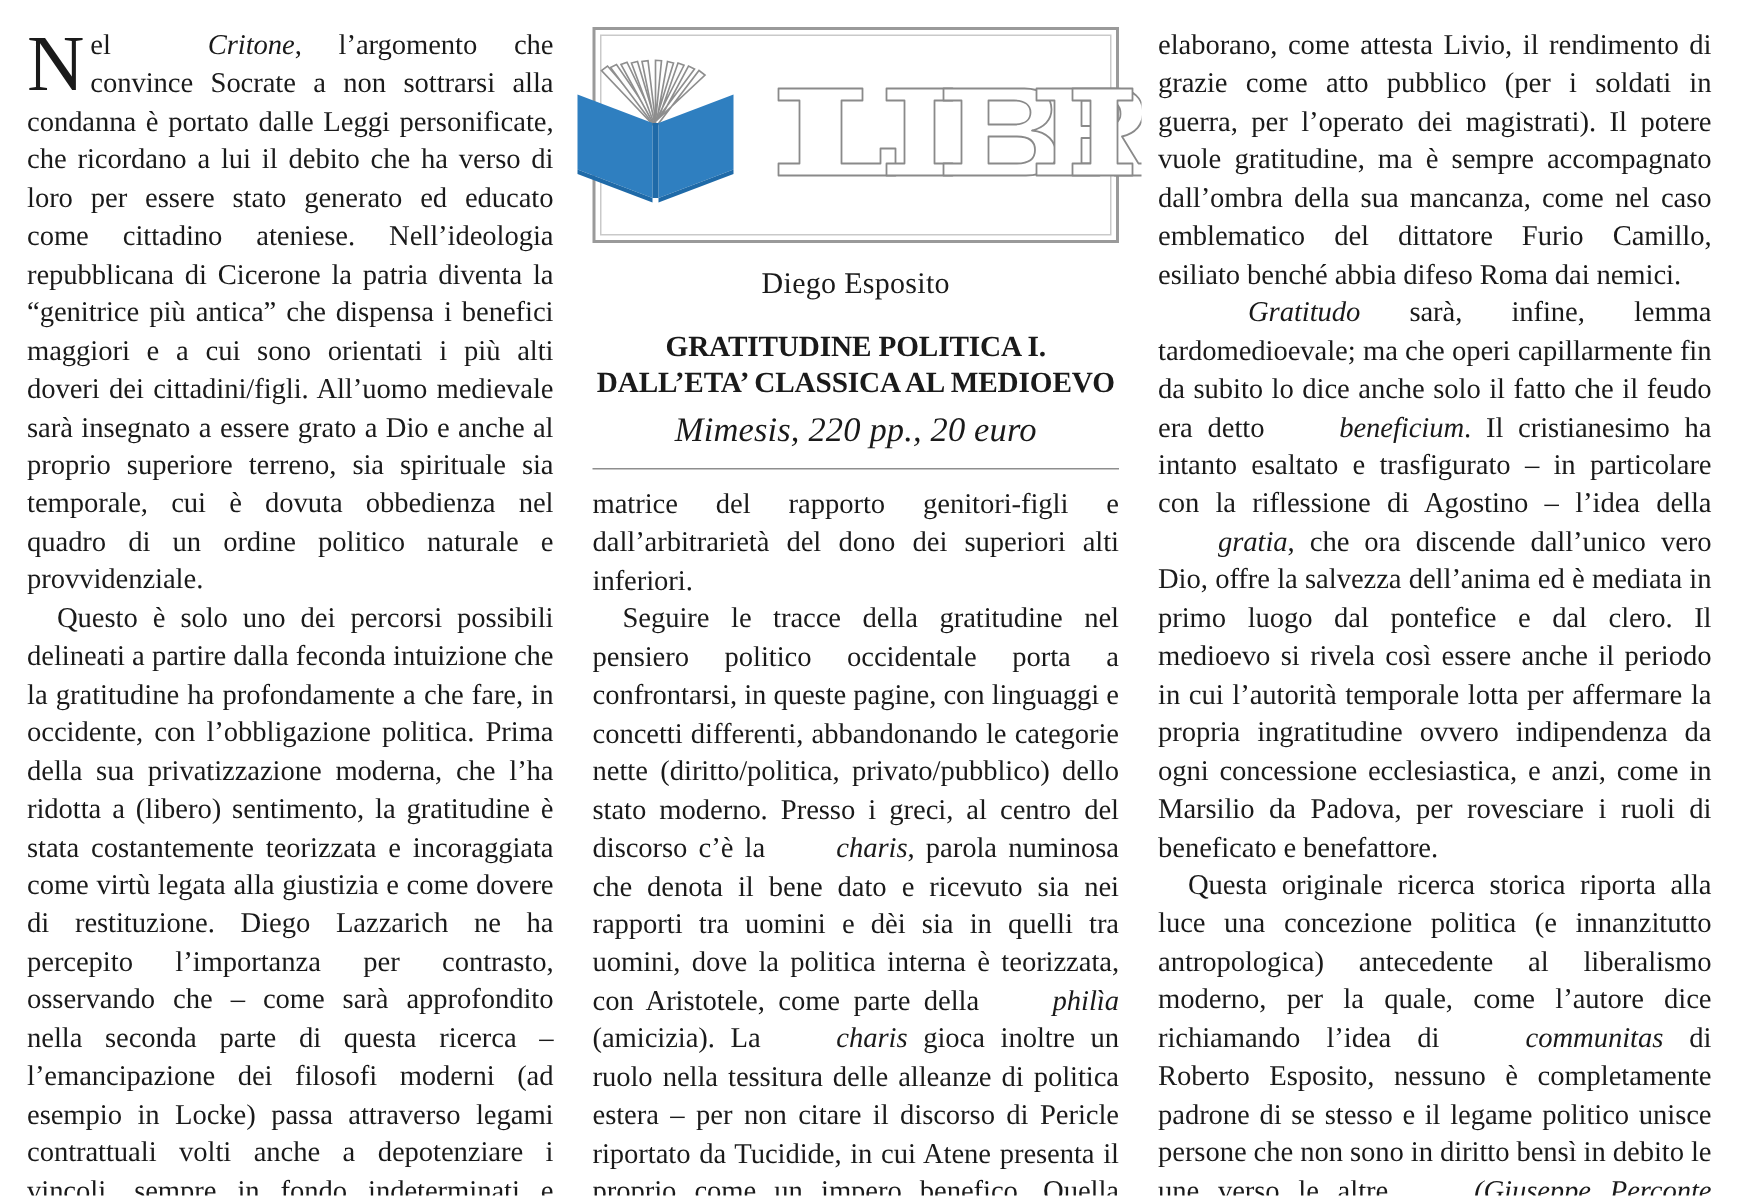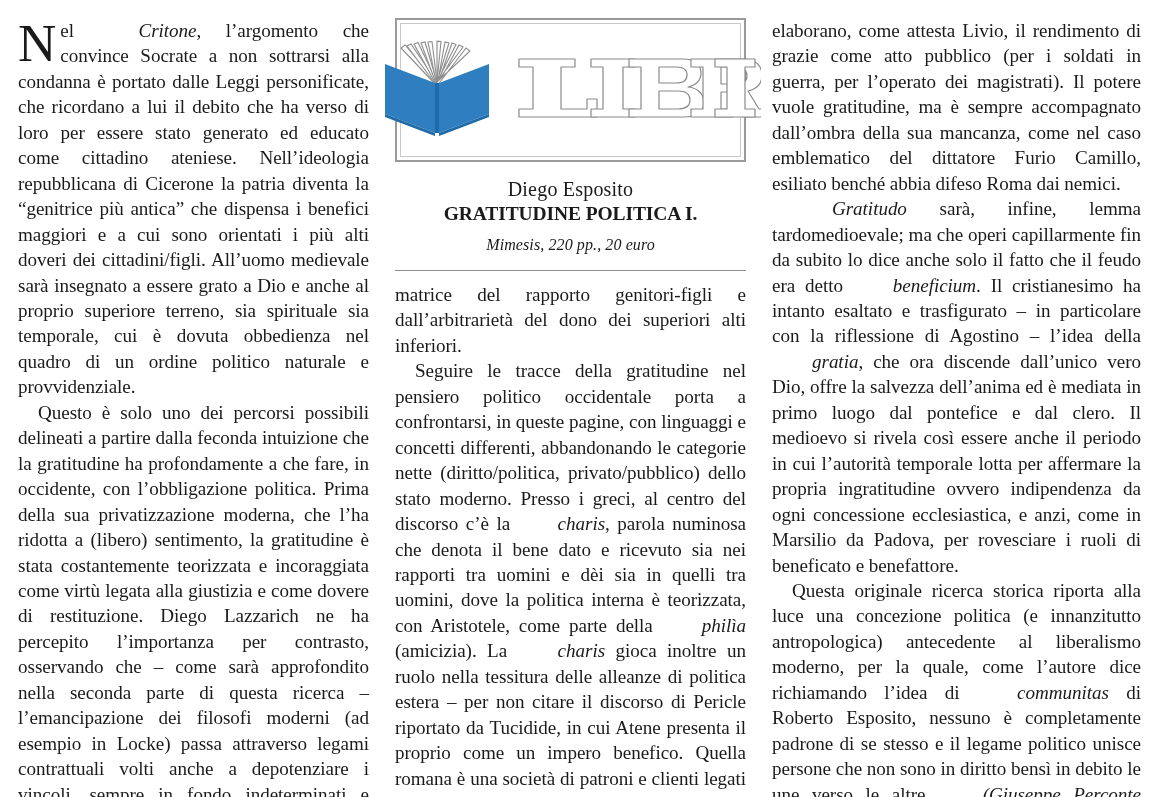--- a/index.html
+++ b/index.html
@@ -93,25 +93,25 @@
   .book-author {
     font-size: 20px;
     line-height: 26px;
     letter-spacing: 0.2px;
   }
   .book-title {
     font-size: 19.5px;
     line-height: 24px;
     font-weight: bold;
     letter-spacing: -0.1px;
-    margin-top: 0;
+    margin-top: 18px;
   }
   .book-title .line2 { display: block; }
   .book-pub {
-    font-size: 16px;
+    font-size: 23px;
     line-height: 24px;
     font-style: italic;
     margin-top: 7px;
     letter-spacing: 0.1px;
   }
 
   .header-rule {
     border: 0;
     border-top: 1.4px solid #8e8e8e;
     margin: 13px 0 11px 0;
@@ -181,20 +181,21 @@
             </svg>
           </span>
 
         </div>
       </div>
 
       <div class="book-meta">
         <div class="book-author">Diego Esposito</div>
         <div class="book-title">
           <span>GRATITUDINE POLITICA I.</span>
+          <span class="line2">DALL’ETA’ CLASSICA AL MEDIOEVO</span>
         </div>
         <div class="book-pub">Mimesis, 220 pp., 20 euro</div>
       </div>
 
       <hr class="header-rule">
 
       <p class="body-par col-2-body">matrice del rapporto genitori-figli e dall’arbitrarietà del dono dei superiori alti inferiori.</p>
 
       <p class="body-par indent"><span>Seguire le tracce della gratitudine nel pensiero politico occidentale porta a confrontarsi, in queste pagine, con linguaggi e concetti differenti, abbandonando le categorie nette (diritto/politica, privato/pubblico) dello stato moderno. Presso i greci, al centro del discorso c’è la </span><i>charis</i><span>, parola numinosa che denota il bene dato e ricevuto sia nei rapporti tra uomini e dèi sia in quelli tra uomini, dove la politica interna è teorizzata, con Aristotele, come parte della </span><i>philìa</i><span> (amicizia). La </span><i>charis</i><span> gioca inoltre un ruolo nella tessitura delle alleanze di politica estera – per non citare il discorso di Pericle riportato da Tucidide, in cui Atene presenta il proprio come un impero benefico. Quella romana è una società di patroni e clienti legati dalla </span><i>gratia</i><span>, e le istituzioni</span></p>
     </div>

